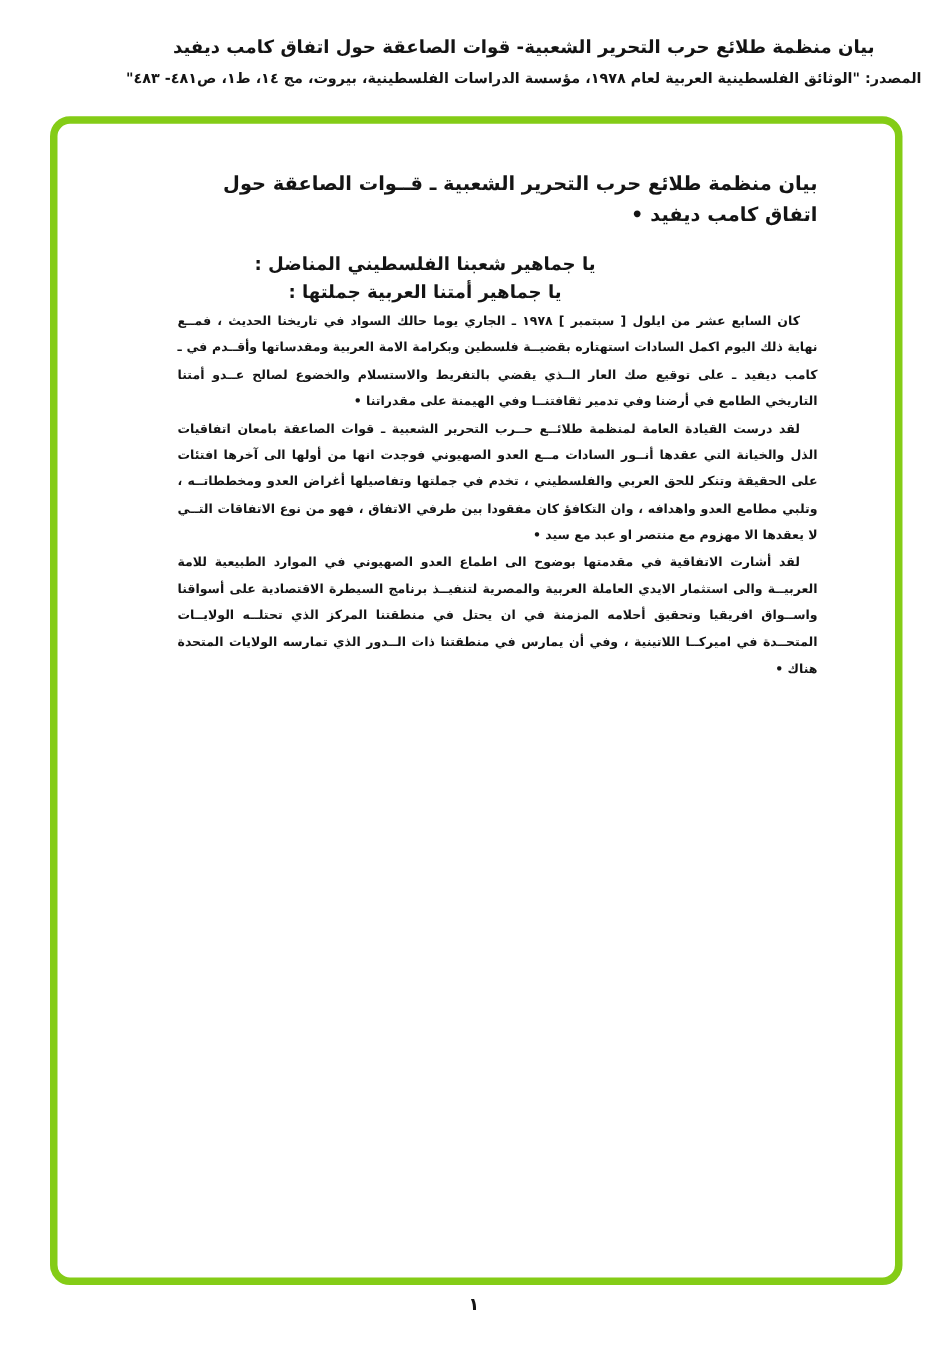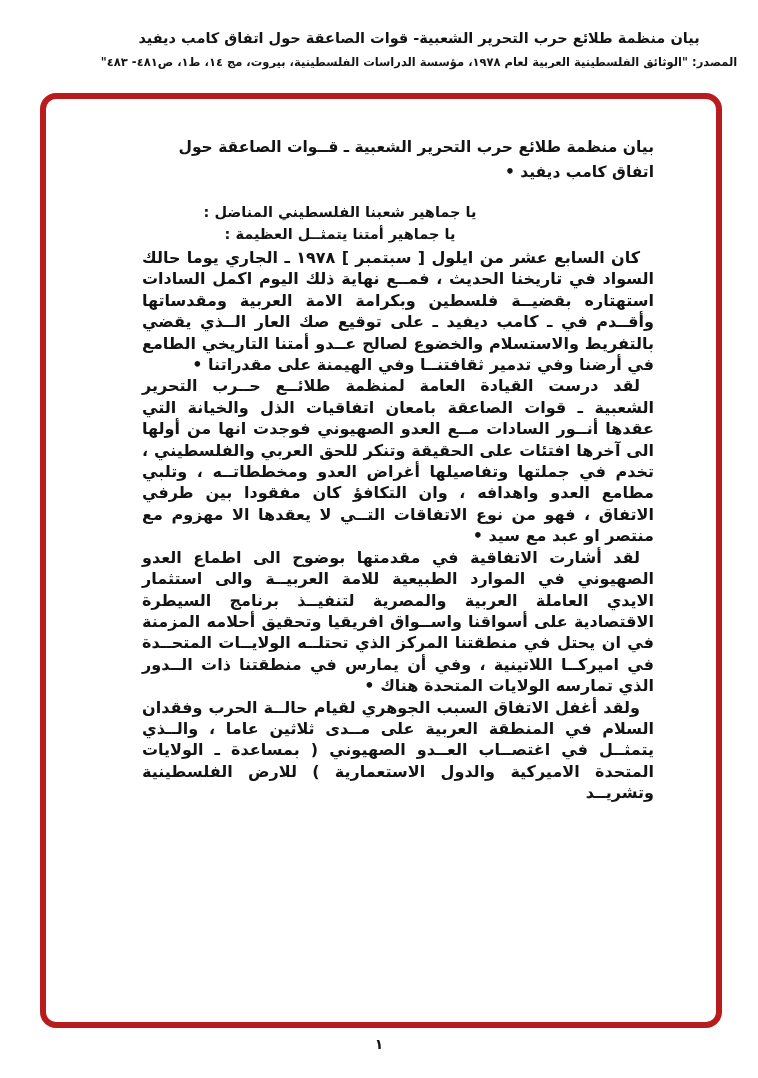--- a/index.html
+++ b/index.html
@@ -32,21 +32,21 @@
     font-weight: bold;
     margin-top: 9px;
   }
   .doc-frame {
     position: absolute;
     left: 40px;
     top: 93px;
     width: 682px;
     height: 935px;
     box-sizing: border-box;
-    border: 6px solid #b91c1c;
+    border: 6px solid #84cc16;
     border-radius: 16px;
     overflow: hidden;
     background: #ffffff;
   }
   .doc-body {
     direction: rtl;
     padding: 36px 62px 0 96px;
     font-weight: bold;
   }
   .doc-title {
@@ -62,21 +62,21 @@
     line-height: 23px;
   }
   .doc-citation div { white-space: nowrap; }
   .doc-salutations {
     margin: 0 116px 2px 0;
     font-size: 14.5px;
     line-height: 22px;
     text-align: center;
   }
   .doc-paragraphs p.para {
-    font-size: 16px;
+    font-size: 10px;
     line-height: 21.4px;
     margin: 0;
     text-align: justify;
     text-indent: 14px;
   }
   .page-number {
     position: absolute;
     top: 1036px;
     left: 0;
     width: 758px;
@@ -94,26 +94,25 @@
 </div>
 
 <div class="doc-frame">
   <div class="doc-body">
 
     <div class="doc-title">بيان منظمة طلائع حرب التحرير الشعبية ـ قــوات الصاعقة حول اتفاق كامب ديفيد •</div>
 
 
     <div class="doc-salutations">
       <div>يا جماهير شعبنا الفلسطيني المناضل :</div>
-      <div>يا جماهير أمتنا يتمثــل العظيمة :</div>
+      <div>يا جماهير أمتنا العربية جملتها :</div>
     </div>
 
     <div class="doc-paragraphs">
       <p class="para">كان السابع عشر من ايلول [ سبتمبر ] ١٩٧٨ ـ الجاري يوما حالك السواد في تاريخنا الحديث ، فمــع نهاية ذلك اليوم اكمل السادات استهتاره بقضيــة فلسطين وبكرامة الامة العربية ومقدساتها وأقــدم في ـ كامب ديفيد ـ على توقيع صك العار الــذي يقضي بالتفريط والاستسلام والخضوع لصالح عــدو أمتنا التاريخي الطامع في أرضنا وفي تدمير ثقافتنــا وفي الهيمنة على مقدراتنا •</p>
       <p class="para">لقد درست القيادة العامة لمنظمة طلائــع حــرب التحرير الشعبية ـ قوات الصاعقة بامعان اتفاقيات الذل والخيانة التي عقدها أنــور السادات مــع العدو الصهيوني فوجدت انها من أولها الى آخرها افتئات على الحقيقة وتنكر للحق العربي والفلسطيني ، تخدم في جملتها وتفاصيلها أغراض العدو ومخططاتــه ، وتلبي مطامع العدو واهدافه ، وان التكافؤ كان مفقودا بين طرفي الاتفاق ، فهو من نوع الاتفاقات التــي لا يعقدها الا مهزوم مع منتصر او عبد مع سيد •</p>
       <p class="para">لقد أشارت الاتفاقية في مقدمتها بوضوح الى اطماع العدو الصهيوني في الموارد الطبيعية للامة العربيــة والى استثمار الايدي العاملة العربية والمصرية لتنفيــذ برنامج السيطرة الاقتصادية على أسواقنا واســواق افريقيا وتحقيق أحلامه المزمنة في ان يحتل في منطقتنا المركز الذي تحتلــه الولايــات المتحــدة في اميركــا اللاتينية ، وفي أن يمارس في منطقتنا ذات الــدور الذي تمارسه الولايات المتحدة هناك •</p>
-      <p class="para">ولقد أغفل الاتفاق السبب الجوهري لقيام حالــة الحرب وفقدان السلام في المنطقة العربية على مــدى ثلاثين عاما ، والــذي يتمثــل في اغتصــاب العــدو الصهيوني ( بمساعدة ـ الولايات المتحدة الاميركية والدول الاستعمارية ) للارض الفلسطينية وتشريــد</p>
     </div>
 
   </div>
 </div>
 
 <div class="page-number">١</div>
 
 </body></html>

